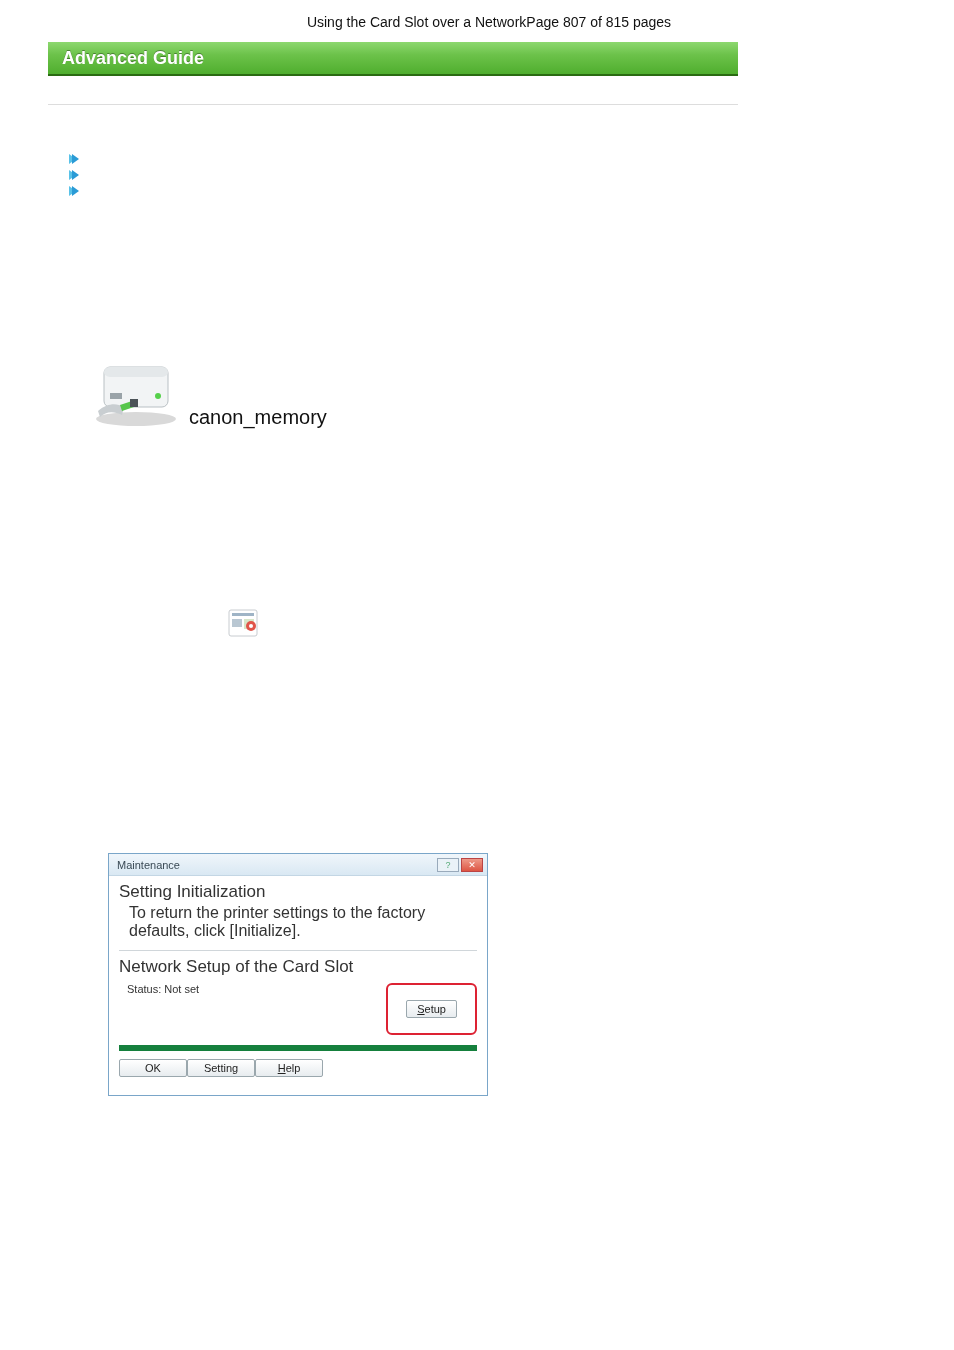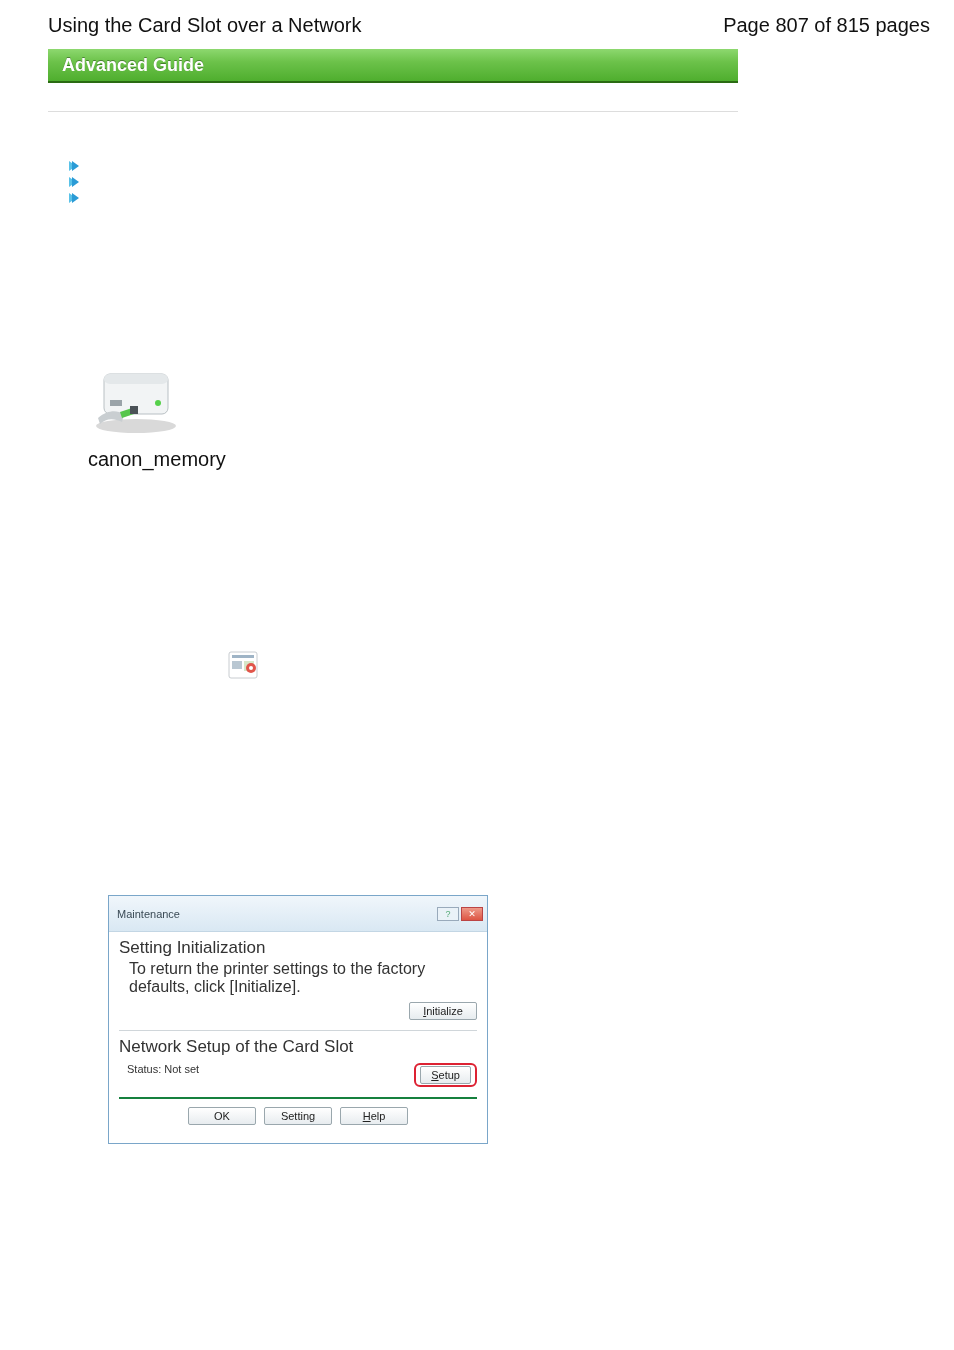--- a/index.html
+++ b/index.html
@@ -7,23 +7,23 @@
   body {
     width: 954px;
     height: 1350px;
     background: #fff;
     font-family: Arial, Helvetica, sans-serif;
     color: #000;
     position: relative;
   }
   .page-header {
     display: flex;
-    justify-content: space-between;
+    justify-content: center;
     padding: 14px 24px 8px 48px;
-    font-size: 20px;
+    font-size: 14px;
     color: #111;
   }
   .content {
     margin: 4px 0 0 48px;
     width: 690px;
   }
   .banner {
     height: 34px;
     background: linear-gradient(to bottom, #8dd86f 0%, #6cc24a 40%, #4fae2e 100%);
     border-bottom: 2px solid #2a6b12;
@@ -50,41 +50,40 @@
   }
   .arrow-ic {
     width: 12px; height: 12px;
     display: inline-block;
   }
   .arrow-ic svg { display:block; }
   .link-text { font-size: 13px; color: #fff; margin-left: 6px; }
   .img-wrap-drive {
     margin: 148px 0 0 40px;
     display: flex;
-    align-items: flex-start;
-    gap: 12px;
-    flex-direction: column;
+    align-items: flex-end;
+    gap: 5px;
   }
   .drive-svg { width: 96px; height: 84px; }
   .drive-label { font-size: 20px; color: #111; }
   .nt-icon-wrap {
     margin: 180px 0 0 180px;
     width: 30px; height: 28px;
   }
   .dialog-wrap {
     margin: 216px 0 0 60px;
     width: 380px;
     border: 1px solid #7aa6c9;
     background: #f6f9fb;
     font-family: "Segoe UI", Tahoma, sans-serif;
     font-size: 11px;
     color: #222;
   }
   .dlg-titlebar {
-    height: 36px;
+    height: 22px;
     background: linear-gradient(to bottom, #f0f6fb, #d9e8f3);
     border-bottom: 1px solid #c3d6e4;
     display: flex;
     align-items: center;
     justify-content: space-between;
     padding: 0 4px 0 8px;
     font-size: 11px;
     color: #3a4a55;
   }
   .dlg-titlebtns { display:flex; gap:2px; }
@@ -101,22 +100,22 @@
     font-size: 11px;
     text-align: center;
     border: 1px solid #9aa7ad;
     background: linear-gradient(to bottom, #fff, #e7ecef);
     border-radius: 2px;
     cursor: pointer;
   }
   .hr-line { height:1px; background:#d0d6da; margin: 10px 0 6px 0; }
   .status-row { display:flex; justify-content:space-between; align-items:flex-start; margin-top: 6px; }
   .status-lbl { margin-left: 8px; font-size: 11px; color:#333; }
-  .setup-btn-wrap { border: 2px solid #d23; border-radius: 6px; padding: 4px; }
-  .dlg-footer { display:flex; justify-content:center; gap: 8px; padding: 8px 0 10px 0; border-top:2px solid #15803d; margin-top:10px; }
+  .setup-btn-wrap { border: 2px solid #d23; border-radius: 6px; padding: 18px; }
+  .dlg-footer { display:flex; justify-content:flex-start; gap: 0; padding: 8px 0 10px 0; border-top:6px solid #15803d; margin-top:10px; }
   .under { text-decoration: underline; }
 </style>
 </head>
 <body>
 
 <div class="page-header">
   <div>Using the Card Slot over a Network</div>
   <div>Page 807 of 815 pages</div>
 </div>
 
@@ -190,23 +189,20 @@
       <span class="dlg-titlebtns">
         <span class="dlg-tb help">?</span>
         <span class="dlg-tb close">
           <span>✕</span>
         </span>
       </span>
     </div>
     <div class="dlg-body">
       <div class="sect-title">Setting Initialization</div>
       <div class="sect-desc">To return the printer settings to the factory defaults, click [Initialize].</div>
-      <div class="btn-row">
-        <div class="win-btn"><span class="under">I</span><span></span><span id="init-rest">nitialize</span></div>
-      </div>
       <div class="hr-line"></div>
       <div class="sect-title">Network Setup of the Card Slot</div>
       <div class="status-row">
         <span class="status-lbl">Status: Not set</span>
         <span class="setup-btn-wrap">
           <span class="win-btn"><span class="under">S</span><span id="setup-rest">etup</span></span>
         </span>
       </div>
       <div class="dlg-footer">
         <span class="win-btn">OK</span>

